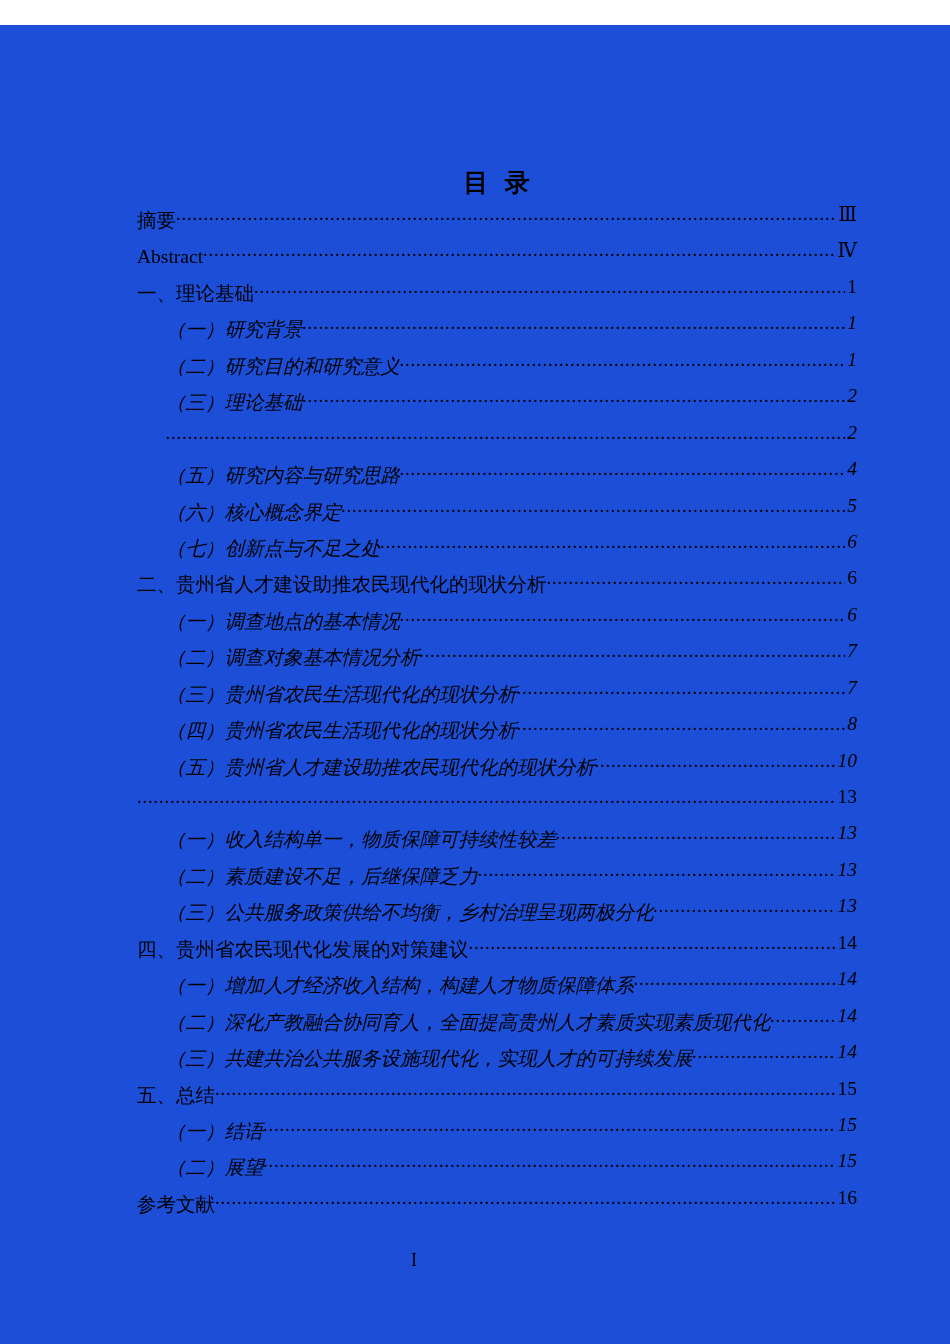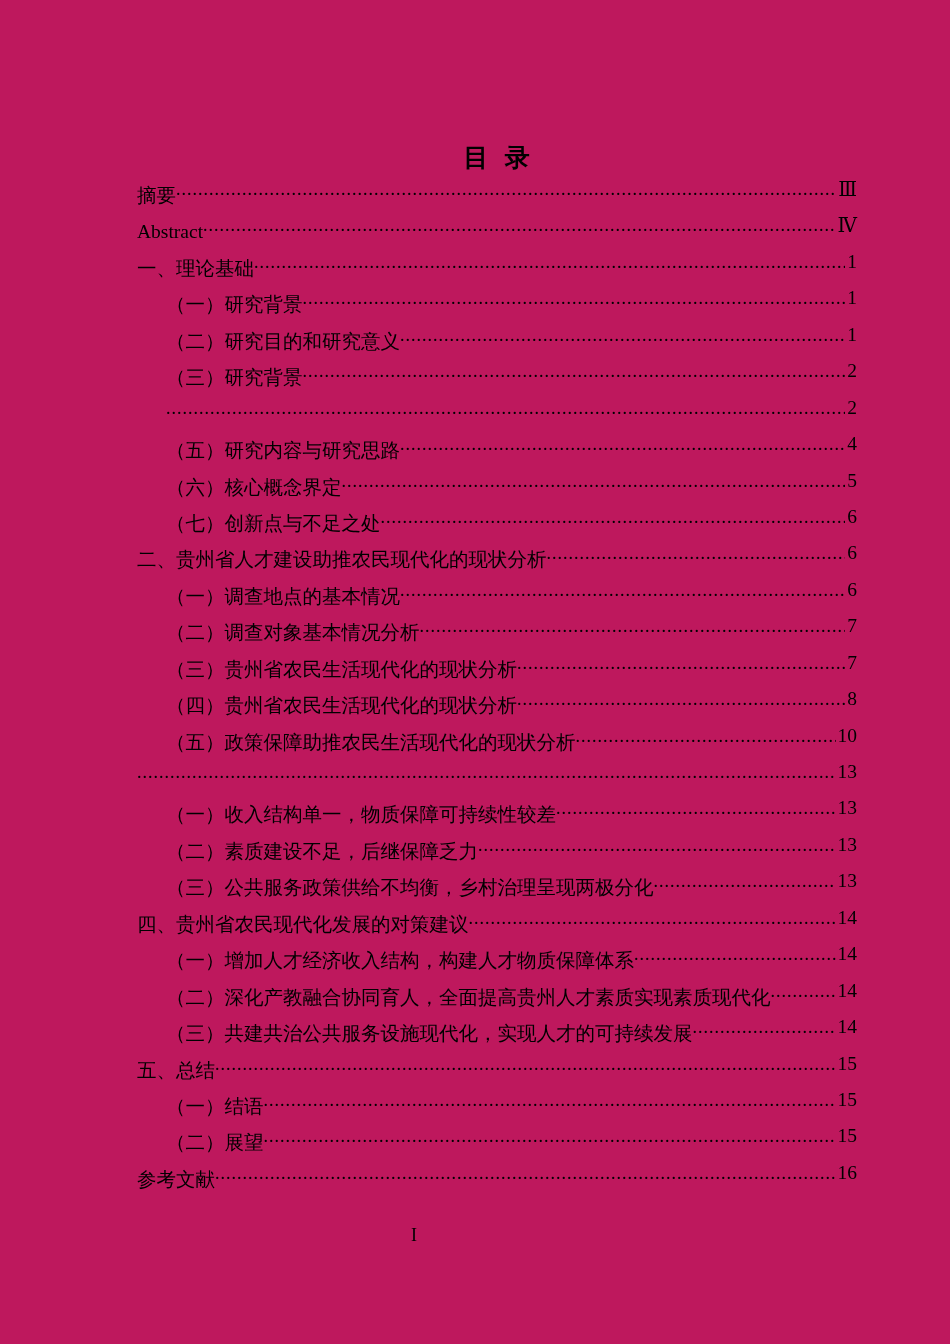--- a/index.html
+++ b/index.html
@@ -10,21 +10,22 @@
     width: 950px;
     height: 1344px;
     position: relative;
     font-family: "Liberation Serif", "DejaVu Serif", serif;
     color: #000000;
     overflow: hidden;
   }
   .page {
     position: absolute;
     inset: 0;
-    background: #be185d;
+    background: #1d4ed8;
+    margin-top: 25px;
   }
   .doc-title {
     position: absolute;
     top: 140px;
     left: 137px;
     width: 720px;
     text-align: center;
     font-size: 25px;
     font-weight: bold;
     line-height: 36px;
@@ -39,20 +40,21 @@
   }
   .toc-row {
     display: flex;
     align-items: flex-start;
     height: 36.45px;
     font-size: 19.5px;
     cursor: pointer;
   }
   .toc-row.level-1 {
     padding-left: 29px;
+    font-style: italic;
   }
   .toc-label {
     white-space: nowrap;
     line-height: 36.45px;
     flex: 0 0 auto;
   }
   .toc-dots {
     flex: 1 1 auto;
     overflow: hidden;
     white-space: nowrap;
@@ -105,21 +107,21 @@
     <span class="toc-label">（一）研究背景</span>
     <span class="toc-dots"></span>
     <span class="toc-page">1</span>
   </div>
       <div class="toc-row level-1">
     <span class="toc-label">（二）研究目的和研究意义</span>
     <span class="toc-dots"></span>
     <span class="toc-page">1</span>
   </div>
       <div class="toc-row level-1">
-    <span class="toc-label">（三）研究背景</span>
+    <span class="toc-label">（三）理论基础</span>
     <span class="toc-dots"></span>
     <span class="toc-page">2</span>
   </div>
       <div class="toc-row level-1">
     <span class="toc-dots"></span>
     <span class="toc-page">2</span>
   </div>
       <div class="toc-row level-1">
     <span class="toc-label">（五）研究内容与研究思路</span>
     <span class="toc-dots"></span>
@@ -154,21 +156,21 @@
     <span class="toc-label">（三）贵州省农民生活现代化的现状分析</span>
     <span class="toc-dots"></span>
     <span class="toc-page">7</span>
   </div>
       <div class="toc-row level-1">
     <span class="toc-label">（四）贵州省农民生活现代化的现状分析</span>
     <span class="toc-dots"></span>
     <span class="toc-page">8</span>
   </div>
       <div class="toc-row level-1">
-    <span class="toc-label">（五）政策保障助推农民生活现代化的现状分析</span>
+    <span class="toc-label">（五）贵州省人才建设助推农民现代化的现状分析</span>
     <span class="toc-dots"></span>
     <span class="toc-page">10</span>
   </div>
       <div class="toc-row level-0">
     <span class="toc-dots"></span>
     <span class="toc-page">13</span>
   </div>
       <div class="toc-row level-1">
     <span class="toc-label">（一）收入结构单一，物质保障可持续性较差</span>
     <span class="toc-dots"></span>

